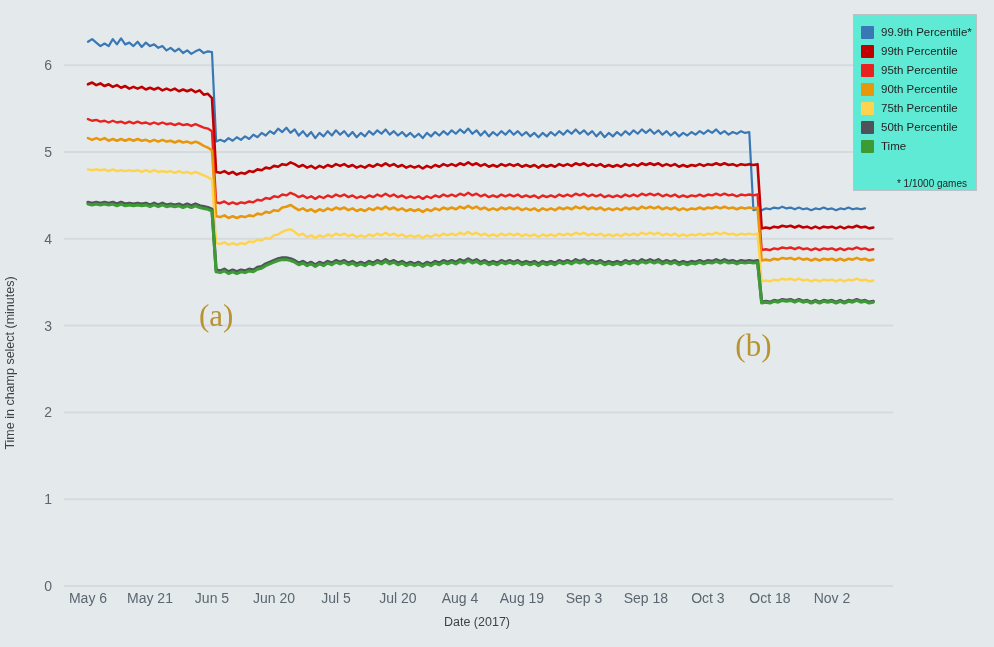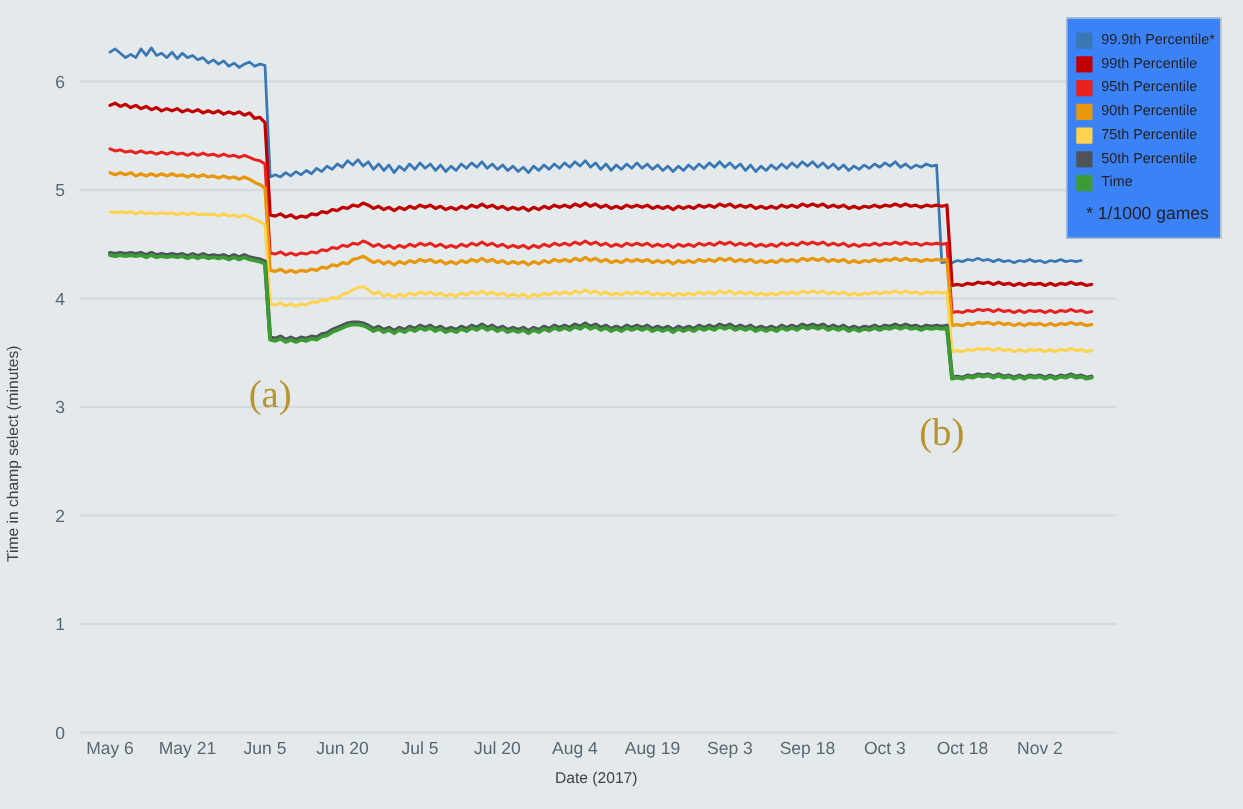--- a/index.html
+++ b/index.html
@@ -41,21 +41,21 @@
     font-family: "Liberation Serif", serif;
     font-size: 31px;
     fill: #b9932f;
   }
   .legend-box {
     position: absolute;
     left: 853px;
     top: 14px;
     width: 124px;
     height: 177px;
-    background: #3b82f6;
+    background: #5eead4;
     border: 1px solid #b9c2c7;
     box-sizing: border-box;
   }
   .legend-list {
     padding: 8px 0 0 7px;
     margin: 0;
     list-style: none;
   }
   .legend-row {
     display: flex;
@@ -73,23 +73,23 @@
   .legend-label {
     font-family: "Liberation Sans", sans-serif;
     font-size: 11.5px;
     color: #231f20;
     white-space: nowrap;
     line-height: 1;
   }
   .legend-note {
     position: absolute;
     right: 9px;
-    bottom: 12px;
+    bottom: 1px;
     font-family: "Liberation Sans", sans-serif;
-    font-size: 14px;
+    font-size: 10px;
     color: #231f20;
     white-space: nowrap;
   }
 </style>
 </head>
 <body>
 
 <div id="chart-root">
 
   <svg class="plot" id="plot-svg" viewBox="0 0 994 647">

